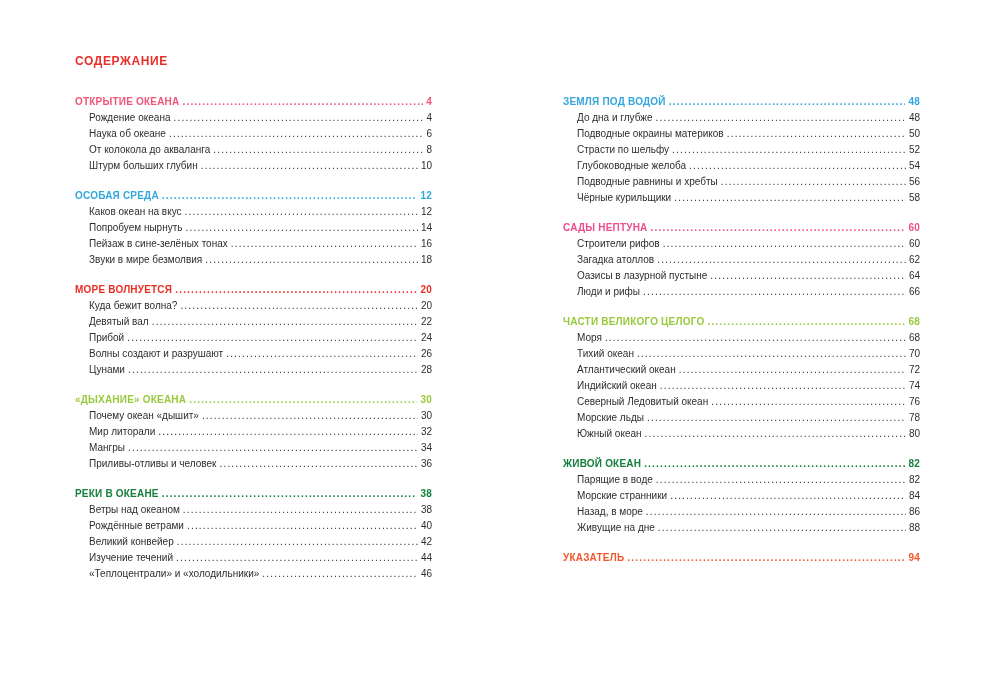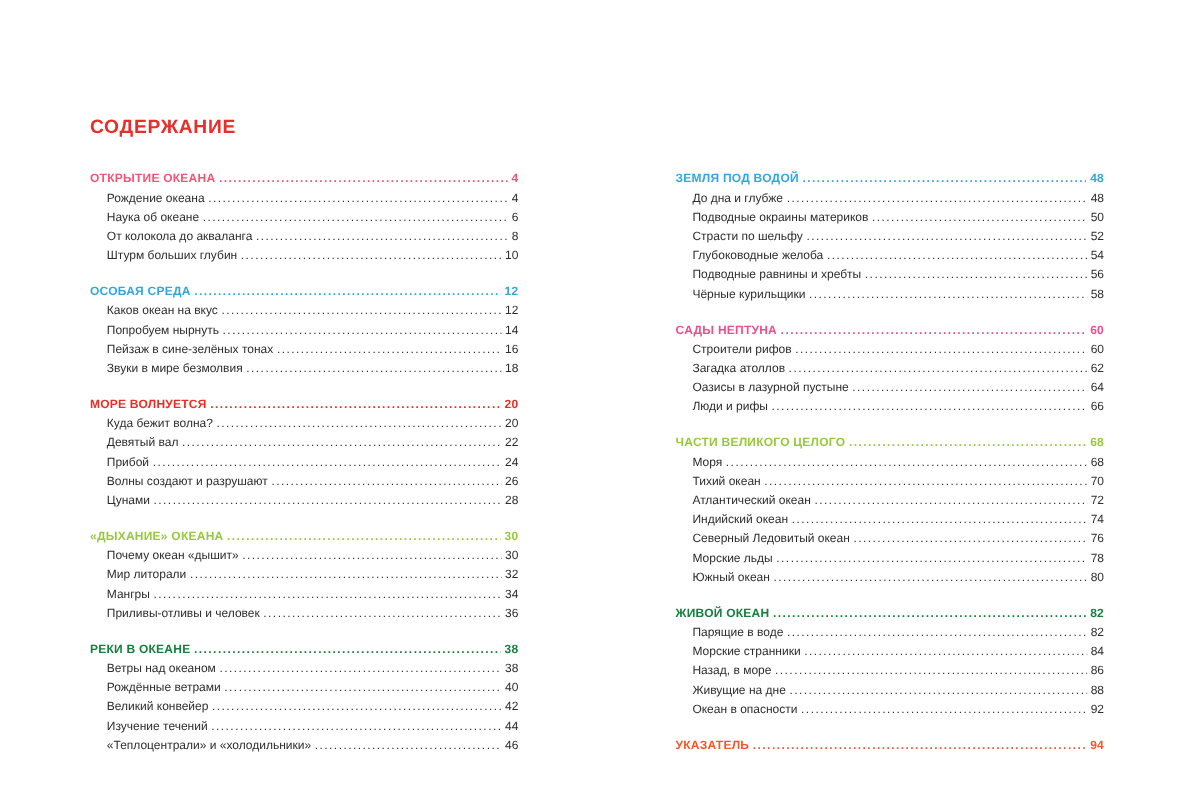--- a/index.html
+++ b/index.html
@@ -13,26 +13,25 @@
   }
 
   .page {
     width: 1000px;
     height: 674px;
     background: #ffffff;
     padding: 54px 80px 0 75px;
   }
 
   h1.page-title {
-    font-size: 16px;
+    font-size: 12px;
     font-weight: bold;
     letter-spacing: 0.6px;
     color: #e92d28;
     margin-bottom: 26px;
-    margin-top: 44px;
   }
 
   .toc-columns {
     display: flex;
     gap: 131px;
   }
 
   .toc-column {
     width: 357px;
     flex: 0 0 357px;
@@ -359,25 +358,20 @@
           <div class="toc-row item">
             <span class="label">Назад, в море</span>
             <span class="leader"></span>
             <span class="page-num">86</span>
           </div>
           <div class="toc-row item">
             <span class="label">Живущие на дне</span>
             <span class="leader"></span>
             <span class="page-num">88</span>
           </div>
-          <div class="toc-row item">
-            <span class="label">Океан в опасности</span>
-            <span class="leader"></span>
-            <span class="page-num">92</span>
-          </div>
         </section>
         <section class="toc-section">
           <div class="toc-row heading" style="color: rgb(242, 87, 46);">
             <span class="label">УКАЗАТЕЛЬ</span>
             <span class="leader"></span>
             <span class="page-num">94</span>
           </div>
         </section>
       </div>
     </main>

